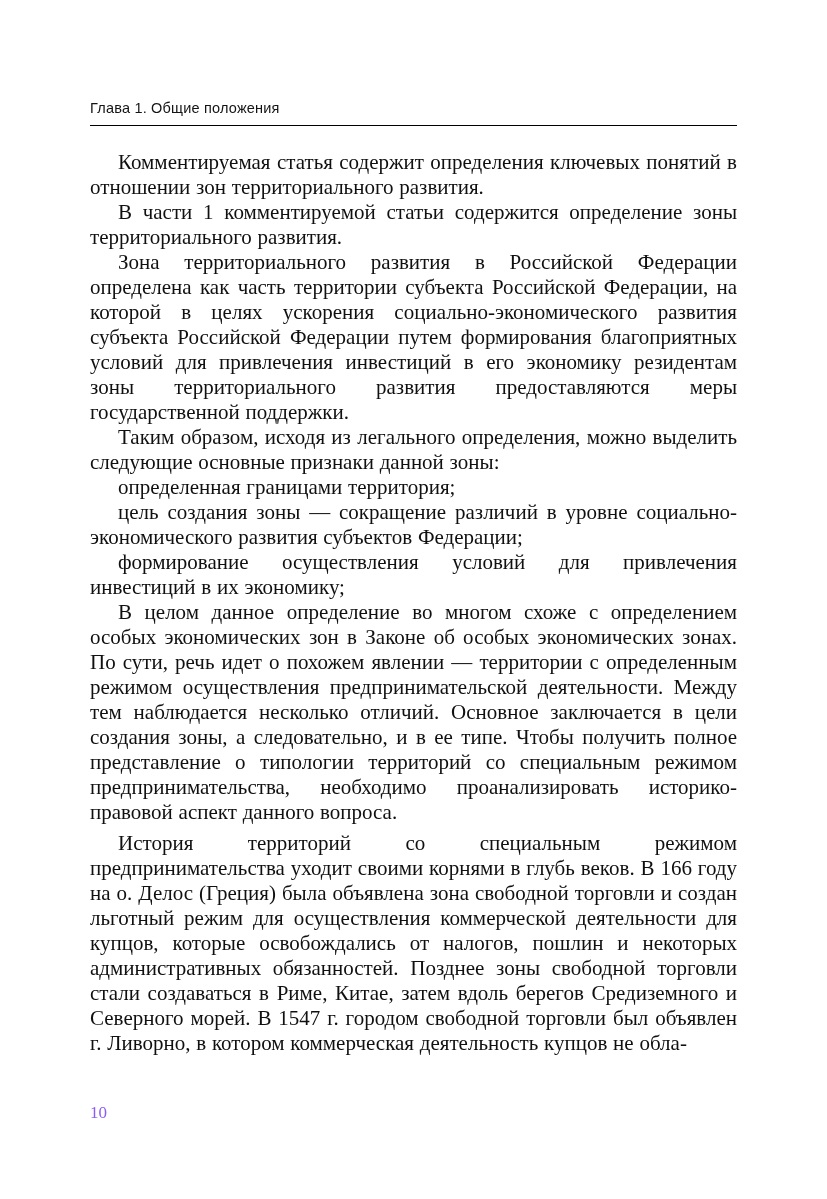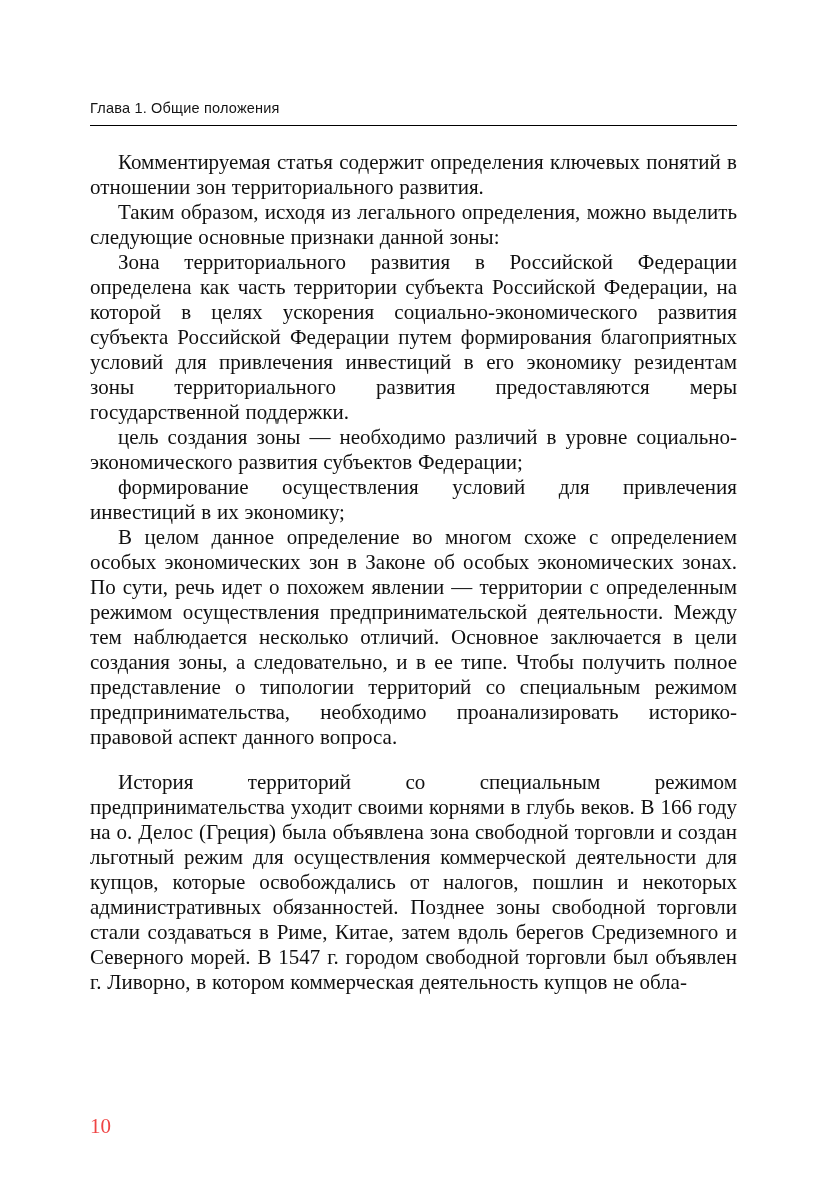--- a/index.html
+++ b/index.html
@@ -34,45 +34,47 @@
     font-size: 21px;
     line-height: 25px;
     text-align: justify;
   }
   .text-block p {
     margin: 0;
     text-indent: 28px;
     word-spacing: 0.5px;
   }
   .text-block p.spaced-before {
-    margin-top: 20px;
+    margin-top: 6px;
   }
   .page-number {
     position: absolute;
     left: 90px;
-    bottom: 60px;
+    bottom: 76px;
     font-family: "Liberation Serif", "DejaVu Serif", serif;
-    font-size: 21px;
-    color: #ef4444;
+    font-size: 17px;
+    color: #8b5cf6;
   }
 </style>
 </head>
 <body>
 
 <div class="page">
 
   <div class="running-head">Глава 1. Общие положения</div>
 
   <hr class="head-rule">
 
   <div class="text-block">
     <p>Комментируемая статья содержит определения ключевых понятий в отношении зон территориального развития.</p>
+    <p>В части 1 комментируемой статьи содержится определение зоны территориального развития.</p>
+    <p>Зона территориального развития в Российской Федерации определена как часть территории субъекта Российской Федерации, на которой в целях ускорения социально-экономического развития субъекта Российской Федерации путем формирования благоприятных условий для привлечения инвестиций в его экономику резидентам зоны территориального развития предоставляются меры государственной поддержки.</p>
     <p>Таким образом, исходя из легального определения, можно выделить следующие основные признаки данной зоны:</p>
-    <p>Зона территориального развития в Российской Федерации определена как часть территории субъекта Российской Федерации, на которой в целях ускорения социально-экономического развития субъекта Российской Федерации путем формирования благоприятных условий для привлечения инвестиций в его экономику резидентам зоны территориального развития предоставляются меры государственной поддержки.</p>
-    <p>цель создания зоны — необходимо различий в уровне социально-экономического развития субъектов Федерации;</p>
+    <p>определенная границами территория;</p>
+    <p>цель создания зоны — сокращение различий в уровне социально-экономического развития субъектов Федерации;</p>
     <p>формирование осуществления условий для привлечения инвестиций в их экономику;</p>
     <p>В целом данное определение во многом схоже с определением особых экономических зон в Законе об особых экономических зонах. По сути, речь идет о похожем явлении — территории с определенным режимом осуществления предпринимательской деятельности. Между тем наблюдается несколько отличий. Основное заключается в цели создания зоны, а следовательно, и в ее типе. Чтобы получить полное представление о типологии территорий со специальным режимом предпринимательства, необходимо проанализировать историко-правовой аспект данного вопроса.</p>
     <p class="spaced-before">История территорий со специальным режимом предпринимательства уходит своими корнями в глубь веков. В 166 году на о. Делос (Греция) была объявлена зона свободной торговли и создан льготный режим для осуществления коммерческой деятельности для купцов, которые освобождались от налогов, пошлин и некоторых административных обязанностей. Позднее зоны свободной торговли стали создаваться в Риме, Китае, затем вдоль берегов Средиземного и Северного морей. В 1547 г. городом свободной торговли был объявлен г. Ливорно, в котором коммерческая деятельность купцов не обла-</p>
   </div>
 
   <div class="page-number">10</div>
 
 </div>
 
 </body></html>

